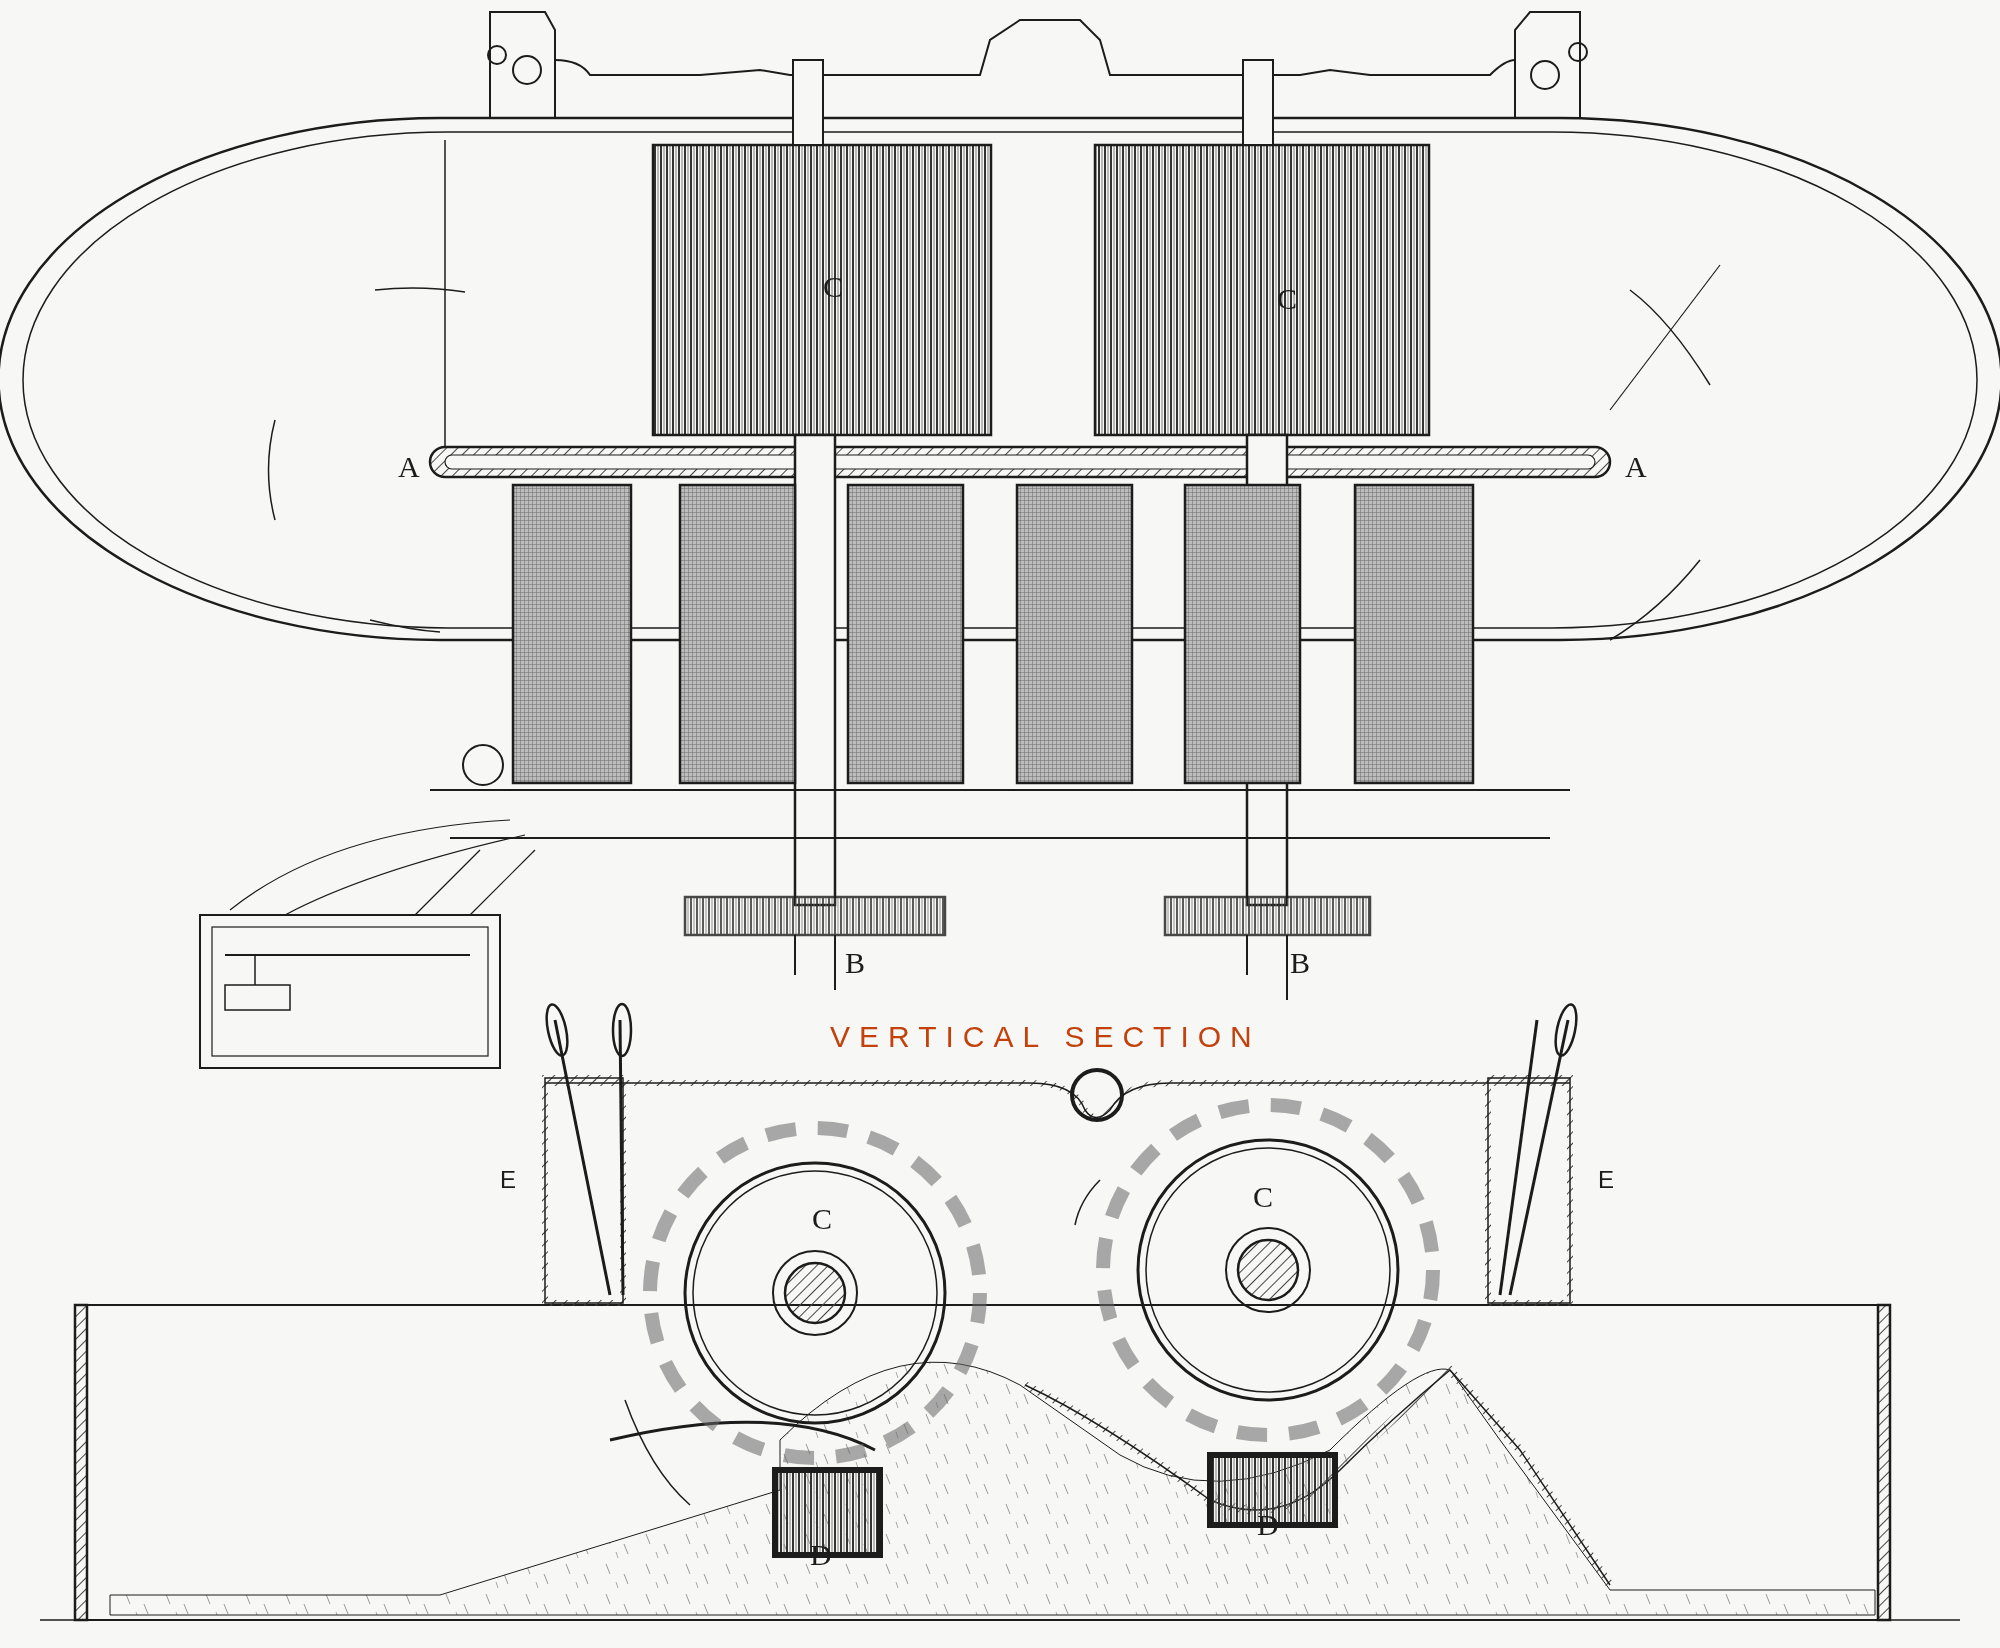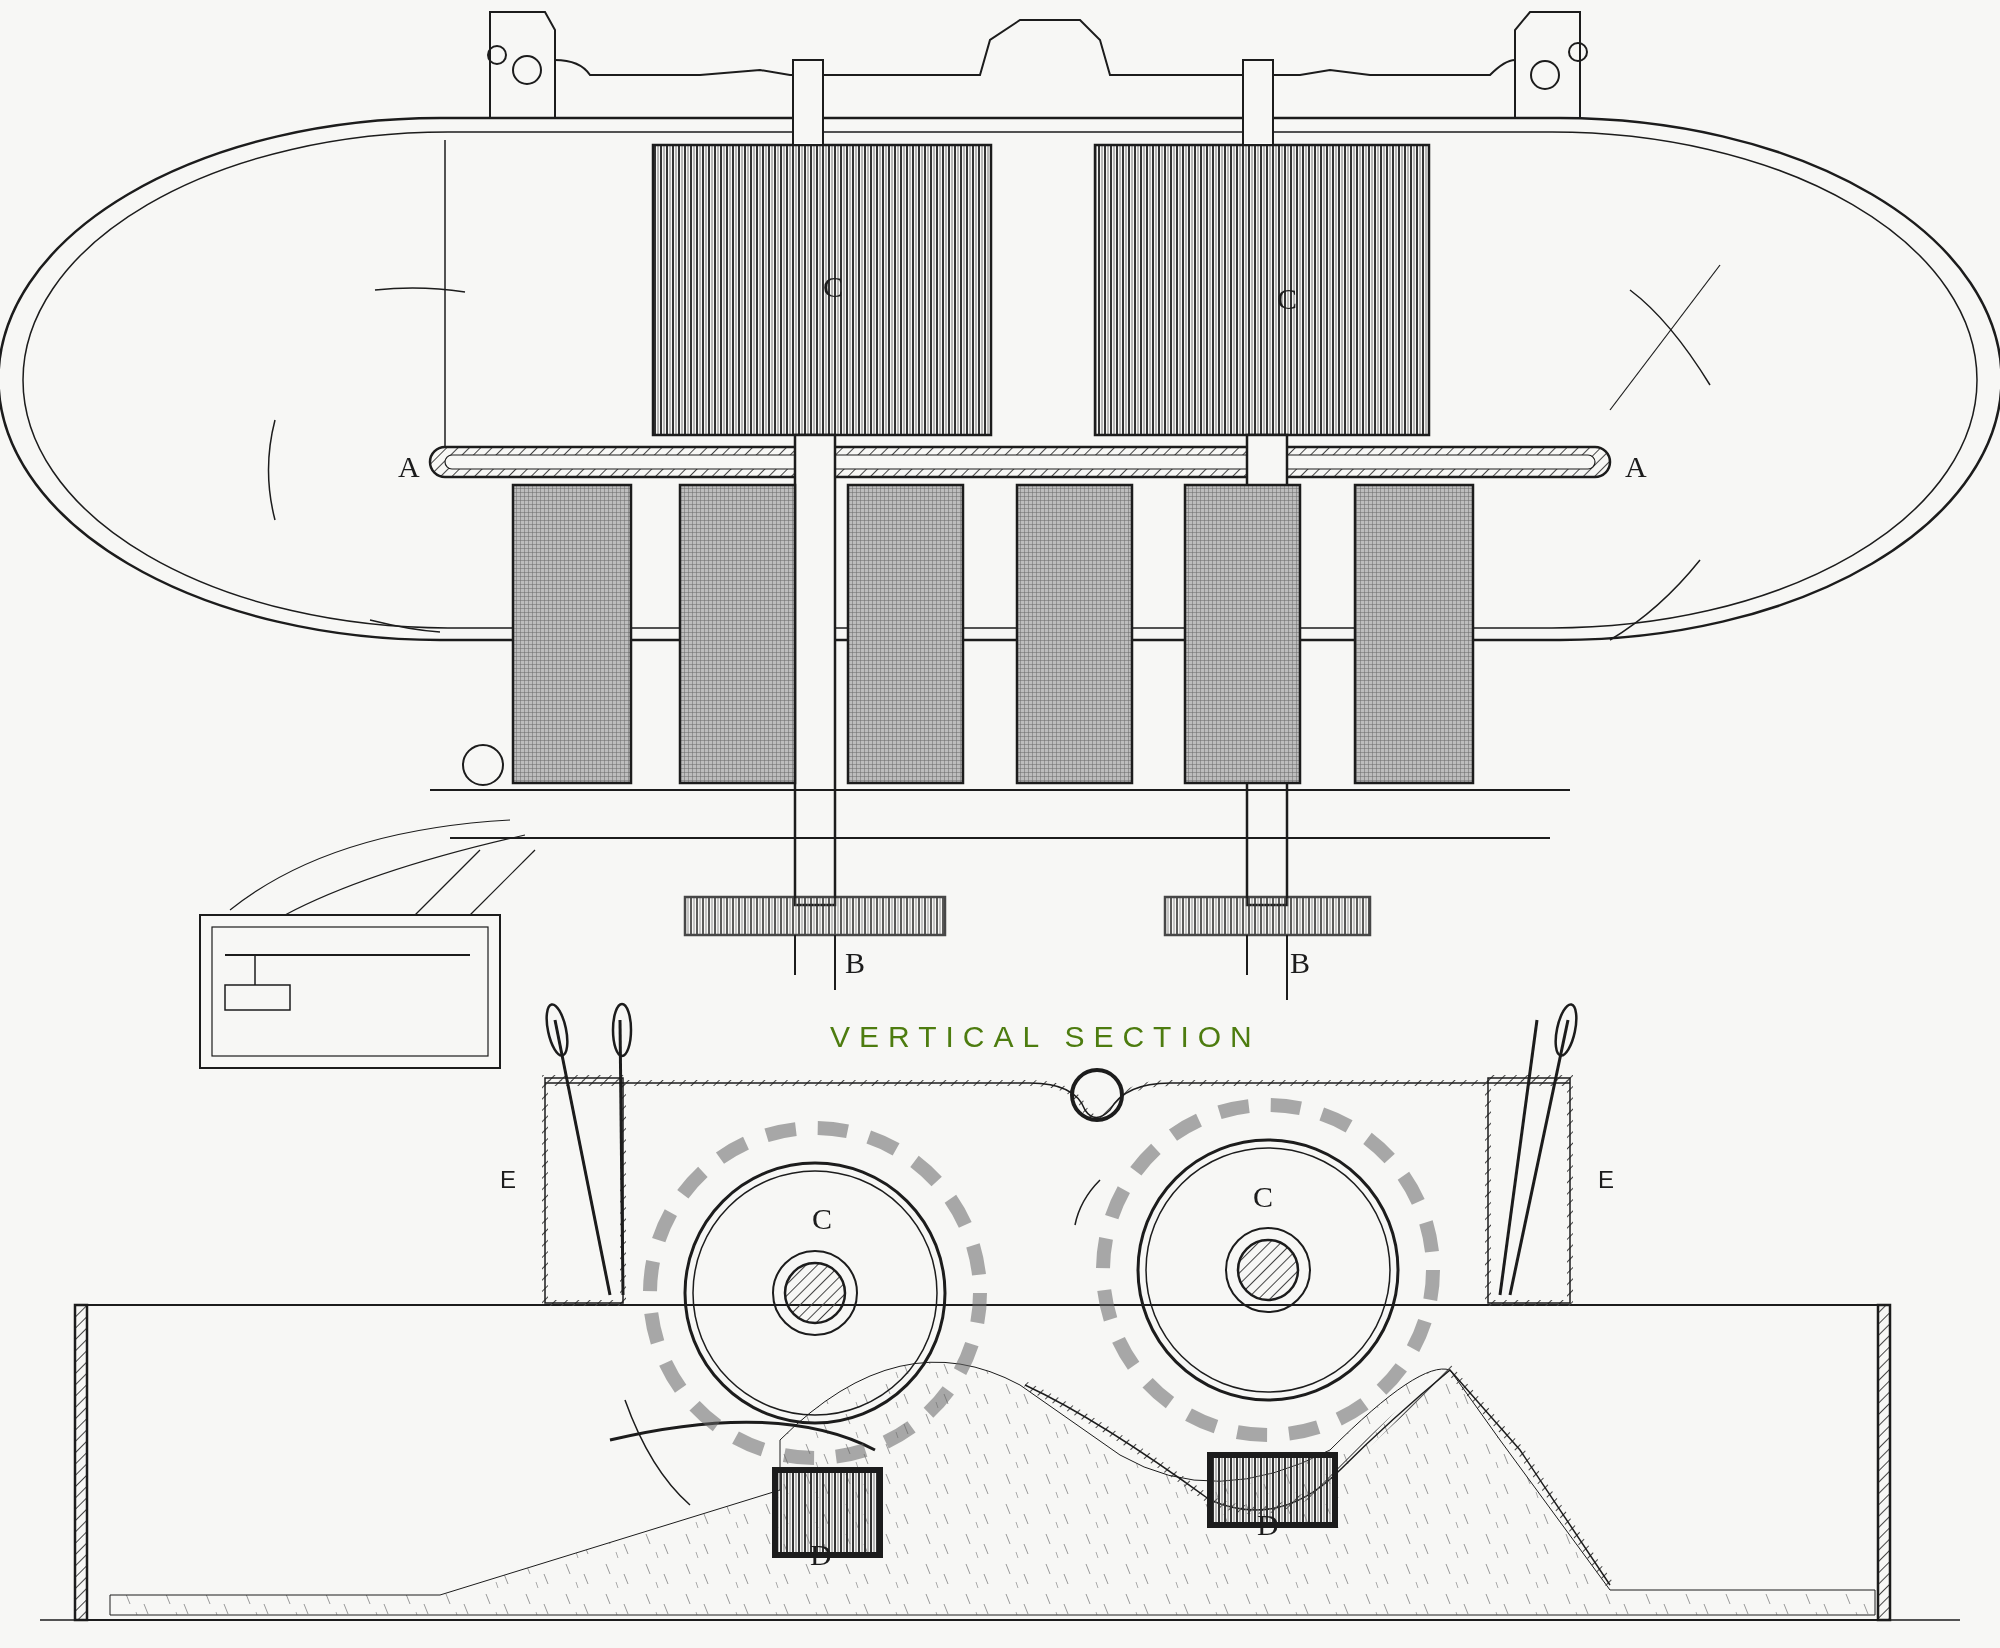--- a/index.html
+++ b/index.html
@@ -1,19 +1,19 @@
 <!DOCTYPE html>
 <html><head>
 <meta charset="utf-8">
 <style>
   html, body { margin:0; padding:0; background:#f7f7f5; }
   #canvas { position:relative; width:2000px; height:1648px; overflow:hidden; background:#f7f7f5; }
   svg { position:absolute; left:0; top:0; }
   .lbl { position:absolute; font-family:"Liberation Serif", serif; color:#1c1c1c; font-size:30px; line-height:1; }
-  .title { position:absolute; font-family:"Liberation Sans", sans-serif; color:#4d7c0f; font-size:30px; letter-spacing:9px; }
+  .title { position:absolute; font-family:"Liberation Sans", sans-serif; color:#c2410c; font-size:30px; letter-spacing:9px; }
 </style>
 </head>
 <body>
 
 <div id="canvas">
 <svg width="2000" height="1648" viewBox="0 0 2000 1648">
   <defs>
     <pattern id="hatch" width="8" height="8" patternUnits="userSpaceOnUse" patternTransform="rotate(45)">
       <line x1="0" y1="0" x2="0" y2="8" stroke="#444" stroke-width="2"></line>
     </pattern>

